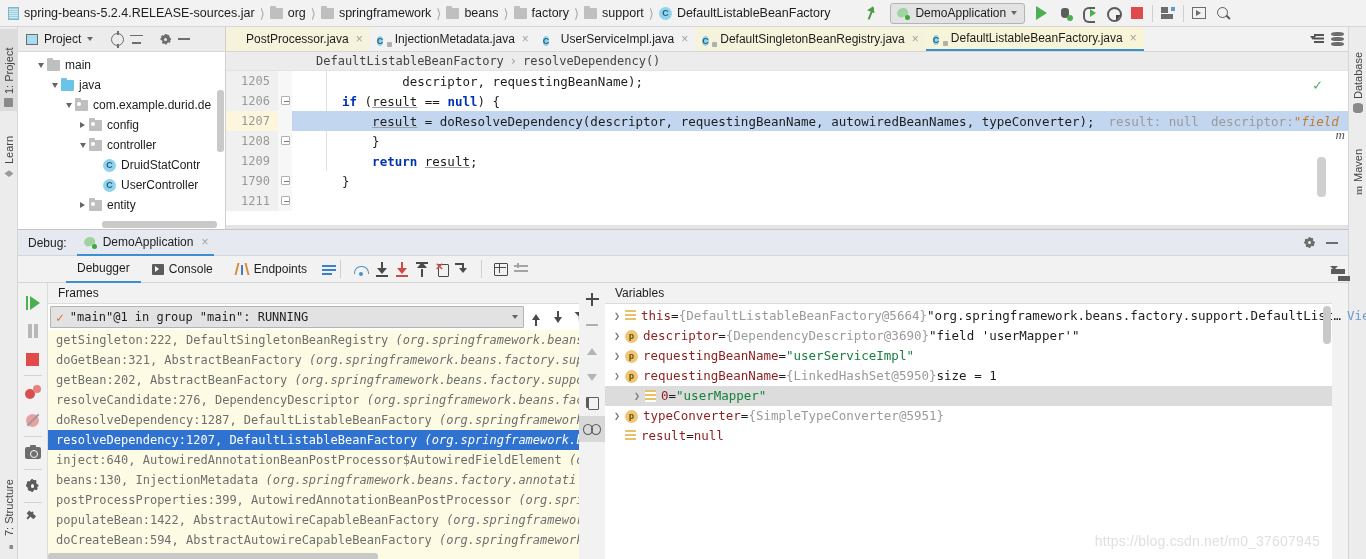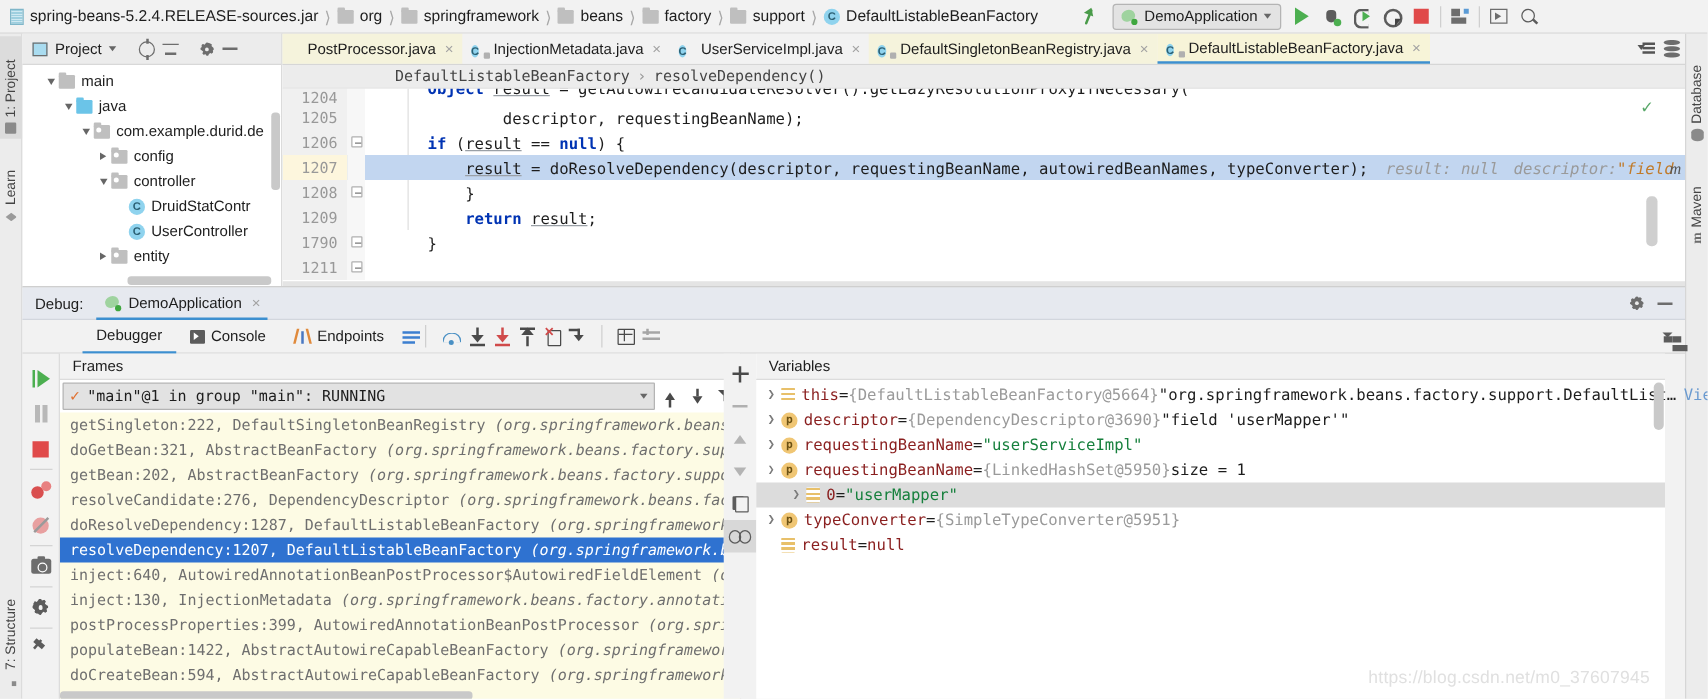--- a/index.html
+++ b/index.html
@@ -211,21 +211,21 @@
   }
   .foldmark { position:absolute; left:3px; top:5px; width:9px;height:9px;border:1px solid #b0b0b0;background:#fff;border-radius:1px; }
   .foldmark:after { content:''; position:absolute; left:1.5px;top:3.5px;width:5px;height:1px;background:#7a7a7a; }
   .gutbar { width:26px; flex:0 0 auto; height:20px; background:#fff; }
   .codeline.cur .gutbar, .codeline.cur .gutfold2 { background:#c2d6f0; }
   .gutfold2 { width:22px; flex:0 0 auto; height:20px; background:#fff; position:relative; }
   .indentline { position:absolute; left:8px; top:0; width:1px; height:20px; background:#e0e0e0; }
   .ctext { white-space:pre; color:#1d1d1d; padding-left:2px; }
   .kw { color:#0033b3; font-weight:bold; }
   .var-u { text-decoration: underline; text-decoration-color:#9aa0a6; }
-  .hint { color:#9a9a9a; font-style:italic; }
+  .hint { color:#9a9a9a; }
   .hint-s { color:#c07b2b; font-style:italic; }
   .ed-check { position:absolute; right:26px; top:5px; color:#59a869; font-size:15px; font-weight:bold; }
   .ed-vscroll { position:absolute; right:22px; top:86px; width:9px; height:40px; background:#cfcfcf; border-radius:4px; }
   .ed-hsplit { position:absolute; left:0; right:0; bottom:0; height:4px; background:#e4e4e4; }
   .mini-m { position:absolute; right:3px; top:56px; font-size:13px; font-style:italic; color:#555; font-family:"Liberation Serif",serif; }
 
   
   .debugwin {
     position:absolute; left:18px; top:229px; width:1330px; height:330px;
     background:#f2f2f2; border-top:1px solid #c4c4c4;
@@ -627,29 +627,20 @@
 
   <div class="editor">
     <div class="ed-crumb">
       <span>DefaultListableBeanFactory</span>
       <span class="sep">›</span>
       <span>resolveDependency()</span>
     </div>
 
     <div class="ed-body">
 
-      <div class="codeline" style="height:13px;overflow:hidden">
-        <span class="gutnum">1204</span>
-        <span class="gutfold"></span>
-        <span class="gutbar"></span>
-        <span class="gutfold2">
-            <span class="indentline"></span>
-          </span>
-        <span class="ctext" style="position:relative;top:-7px"><span class="kw">Object</span> <span class="var-u">result</span> = getAutowireCandidateResolver().getLazyResolutionProxyIfNecessary(</span>
-      </div>
 
       <div class="codeline">
         <span class="gutnum">1205</span>
         <span class="gutfold"></span>
         <span class="gutbar"></span>
         <span class="gutfold2">
             <span class="indentline"></span>
           </span>
         <span class="ctext">        descriptor, requestingBeanName);</span>
       </div>
@@ -835,21 +826,21 @@
           </div>
       </div>
       <div class="frames-list">
         <div class="frow"><span>getSingleton:222, DefaultSingletonBeanRegistry </span><span class="pkg">(org.springframework.beans</span></div>
         <div class="frow"><span>doGetBean:321, AbstractBeanFactory </span><span class="pkg">(org.springframework.beans.factory.sup</span></div>
         <div class="frow"><span>getBean:202, AbstractBeanFactory </span><span class="pkg">(org.springframework.beans.factory.suppo</span></div>
         <div class="frow"><span>resolveCandidate:276, DependencyDescriptor </span><span class="pkg">(org.springframework.beans.fac</span></div>
         <div class="frow"><span>doResolveDependency:1287, DefaultListableBeanFactory </span><span class="pkg">(org.springframework</span></div>
         <div class="frow sel"><span>resolveDependency:1207, DefaultListableBeanFactory </span><span class="pkg">(org.springframework.b</span></div>
         <div class="frow"><span>inject:640, AutowiredAnnotationBeanPostProcessor$AutowiredFieldElement </span><span class="pkg">(o</span></div>
-        <div class="frow"><span>inject:130, InjectionMetadata </span><span class="pkg">(org.springframework.beans.factory.annotati</span></div>
+        <div class="frow"><span>beans:130, InjectionMetadata </span><span class="pkg">(org.springframework.beans.factory.annotati</span></div>
         <div class="frow"><span>postProcessProperties:399, AutowiredAnnotationBeanPostProcessor </span><span class="pkg">(org.spri</span></div>
         <div class="frow"><span>populateBean:1422, AbstractAutowireCapableBeanFactory </span><span class="pkg">(org.springframewor</span></div>
         <div class="frow"><span>doCreateBean:594, AbstractAutowireCapableBeanFactory </span><span class="pkg">(org.springframework</span></div>
         <div class="frames-hscroll"></div>
       </div>
     </div>
 
     <div class="dw-divider"></div>
 
     <div class="frames-side">

